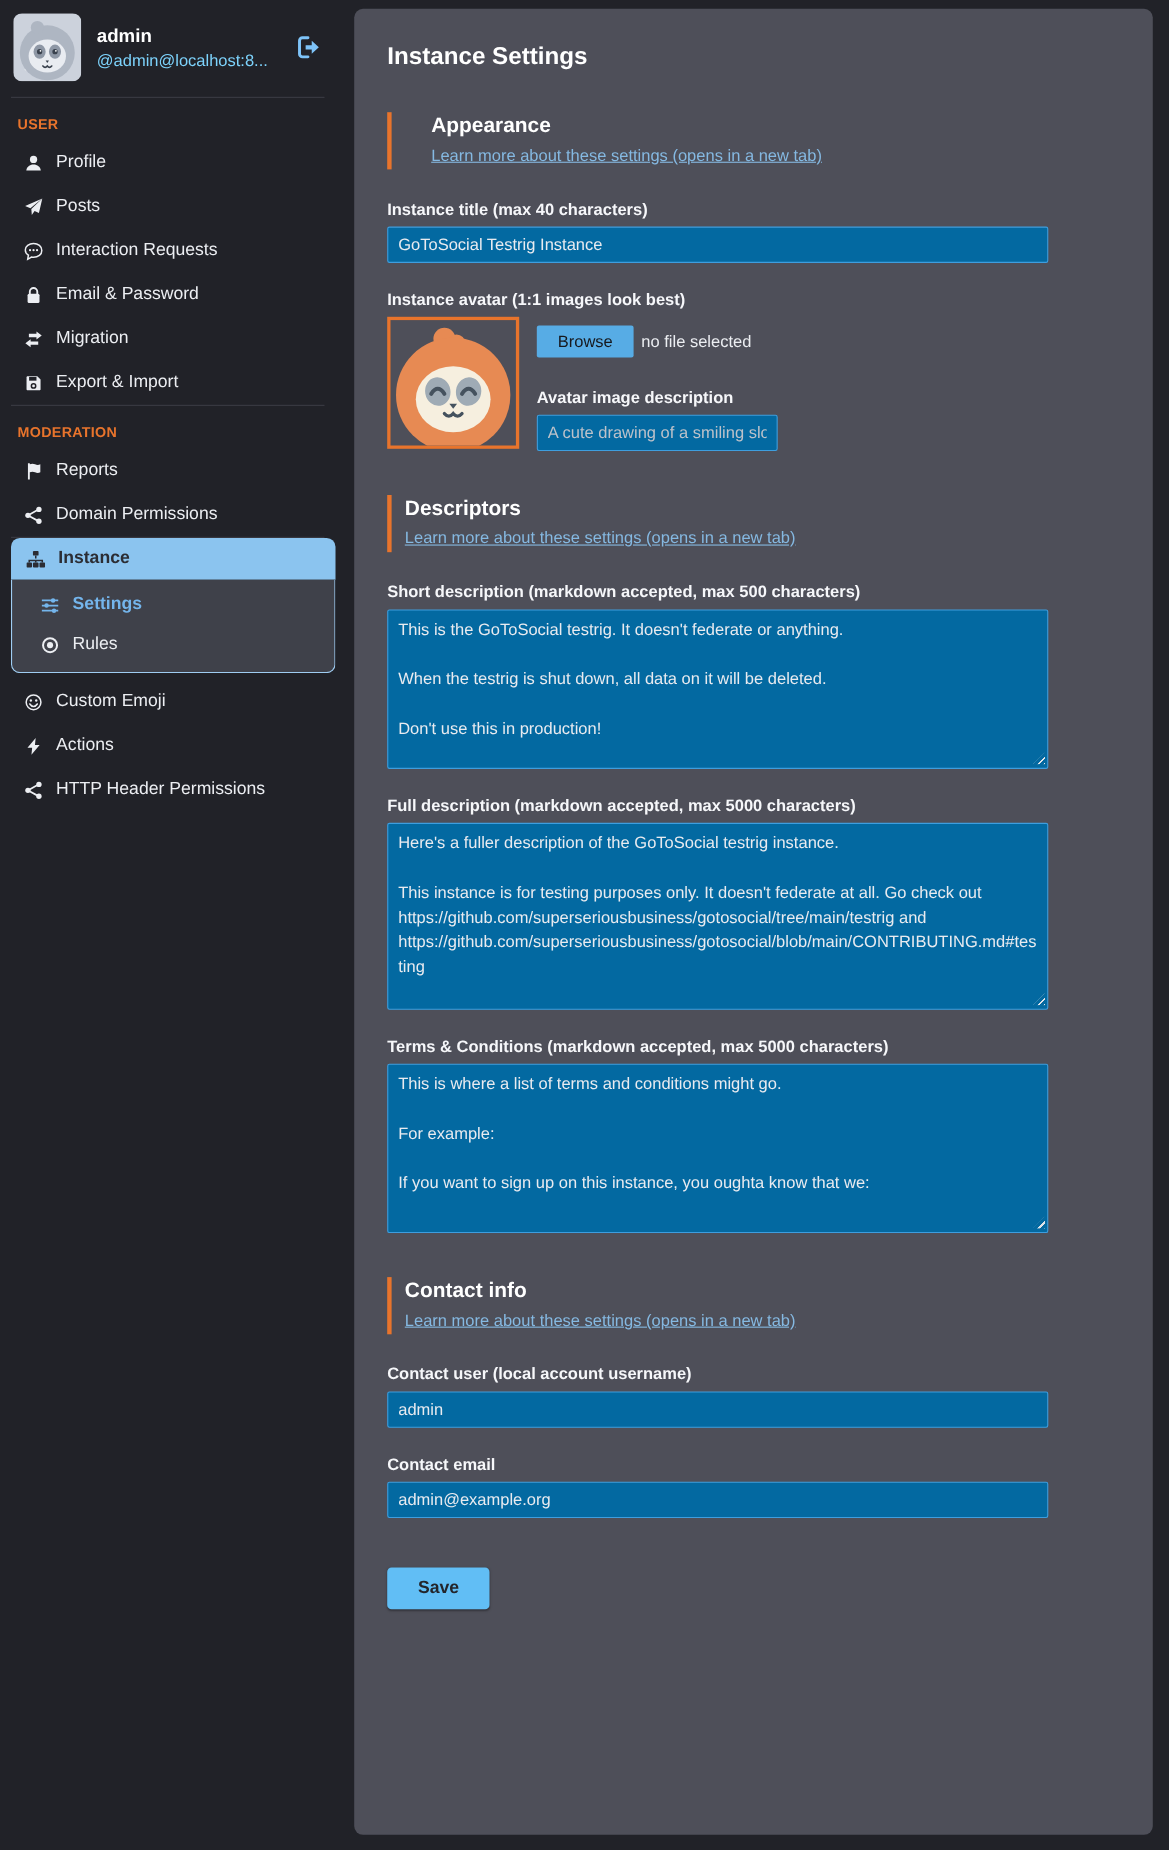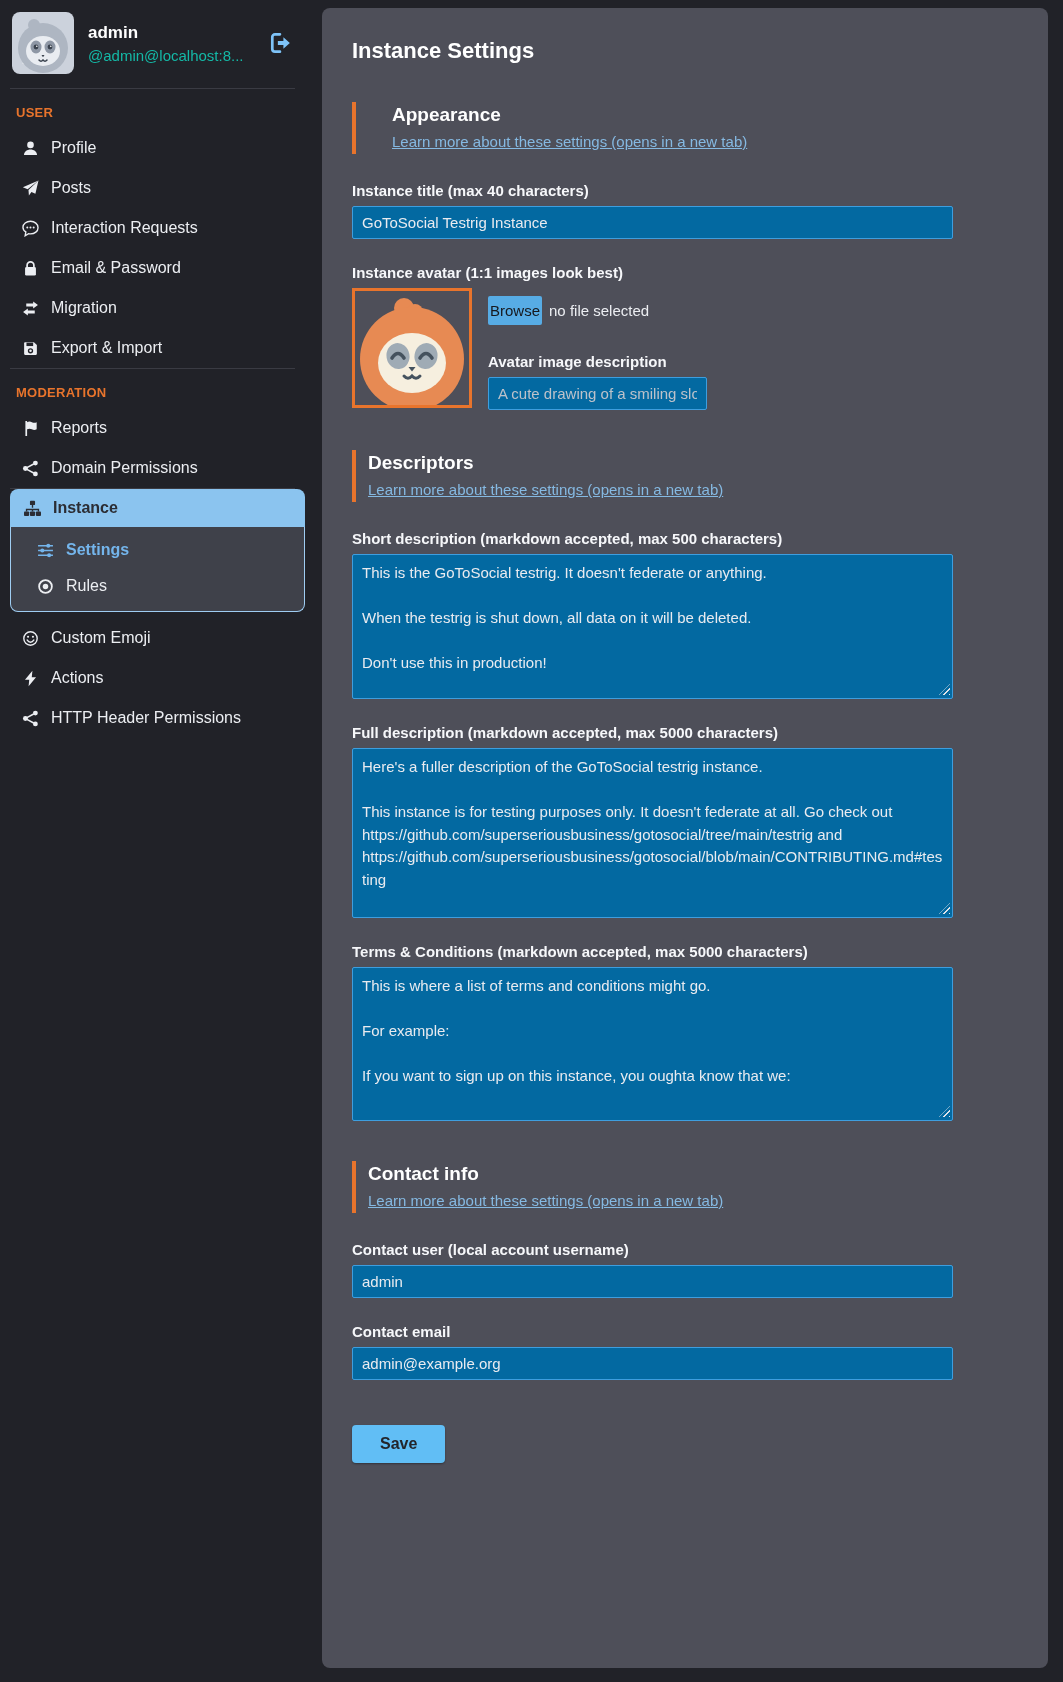--- a/index.html
+++ b/index.html
@@ -12,21 +12,21 @@
     overflow:hidden;
     color:#eceef2;
   }
 
   
   .sidebar { position:absolute; left:0; top:0; width:305px; height:100%; }
   .user-card { display:flex; align-items:center; gap:14px; padding:12px 12px 14px 12px; }
   .user-avatar { width:62px; height:62px; border-radius:8px; overflow:hidden; flex:0 0 auto; }
   .user-texts { display:flex; flex-direction:column; gap:4px; min-width:0; }
   .user-name { font-size:17px; font-weight:bold; color:#ffffff; }
-  .user-handle { font-size:15px; color:#14b8a6; white-space:nowrap; }
+  .user-handle { font-size:15px; color:#7dd3fc; white-space:nowrap; }
   .logout { margin-left:auto; color:#7ec3f8; width:24px; height:24px; cursor:pointer; flex:0 0 auto; }
   hr.divider { border:none; border-top:1px solid #3a3b43; margin:0 10px; }
   .group-label { color:#e8742c; font-weight:bold; font-size:13px; padding:16px 16px 8px 16px; letter-spacing:.02em; }
   .nav-item { display:flex; align-items:center; gap:12px; padding:11px 12px 11px 22px; font-size:16px; color:#eceef2; cursor:pointer; }
   .nav-item .icon { width:17px; height:17px; display:inline-flex; align-items:center; justify-content:center; flex:0 0 auto; }
   .nav-item.selected { background:#8bc4ef; color:#2b2d34; font-weight:bold; border-radius:8px 8px 0 0; margin-left:10px; padding:10px 12px 10px 14px; }
   .submenu { margin-left:10px; border:1px solid #9fcdf2; border-top:none; border-radius:0 0 8px 8px; background:#3f414a; padding:5px 0 7px 0; margin-bottom:6px; }
   .nav-item.sub { padding:9px 12px 9px 26px; }
   .nav-item.sub.active { color:#74b5ec; font-weight:bold; }
   .nav-item.sub.active .icon { color:#74b5ec; }
@@ -59,21 +59,21 @@
     background:repeating-linear-gradient(135deg, transparent 0 2.5px, #dfe3e9 2.5px 4px);
     clip-path:polygon(100% 0, 100% 100%, 0 100%);
   }
   .caret { position:absolute; left:10px; top:8px; width:1.5px; height:20px; background:#ffffff; }
 
   
   .avatar-row { display:flex; gap:16px; }
   .avatar-preview { width:120px; height:120px; border:3px solid #e8742c; flex:0 0 auto; }
   .avatar-controls { padding-top:8px; }
   .file-row { display:flex; align-items:center; }
-  .browse-btn { background:#57ace5; color:#16181d; font-size:15px; font-family:"Liberation Sans", sans-serif; padding:6px 2px; border:none; border-radius:2px; cursor:pointer; }
+  .browse-btn { background:#57ace5; color:#16181d; font-size:15px; font-family:"Liberation Sans", sans-serif; padding:6px 19px; border:none; border-radius:2px; cursor:pointer; }
   .file-status { color:#eceef2; font-size:15px; margin-left:7px; }
   .avatar-desc-label { margin-top:28px; }
   .avatar-desc-input { width:384px; }
 
   .save-btn {
     background:#61bef5; color:#23252b; font-weight:bold; font-size:16px;
     font-family:"Liberation Sans", sans-serif;
     padding:10px 28px; border:none; border-radius:4px; margin-top:20px; cursor:pointer;
     box-shadow:0 1px 2px rgba(0,0,0,.35);
   }

